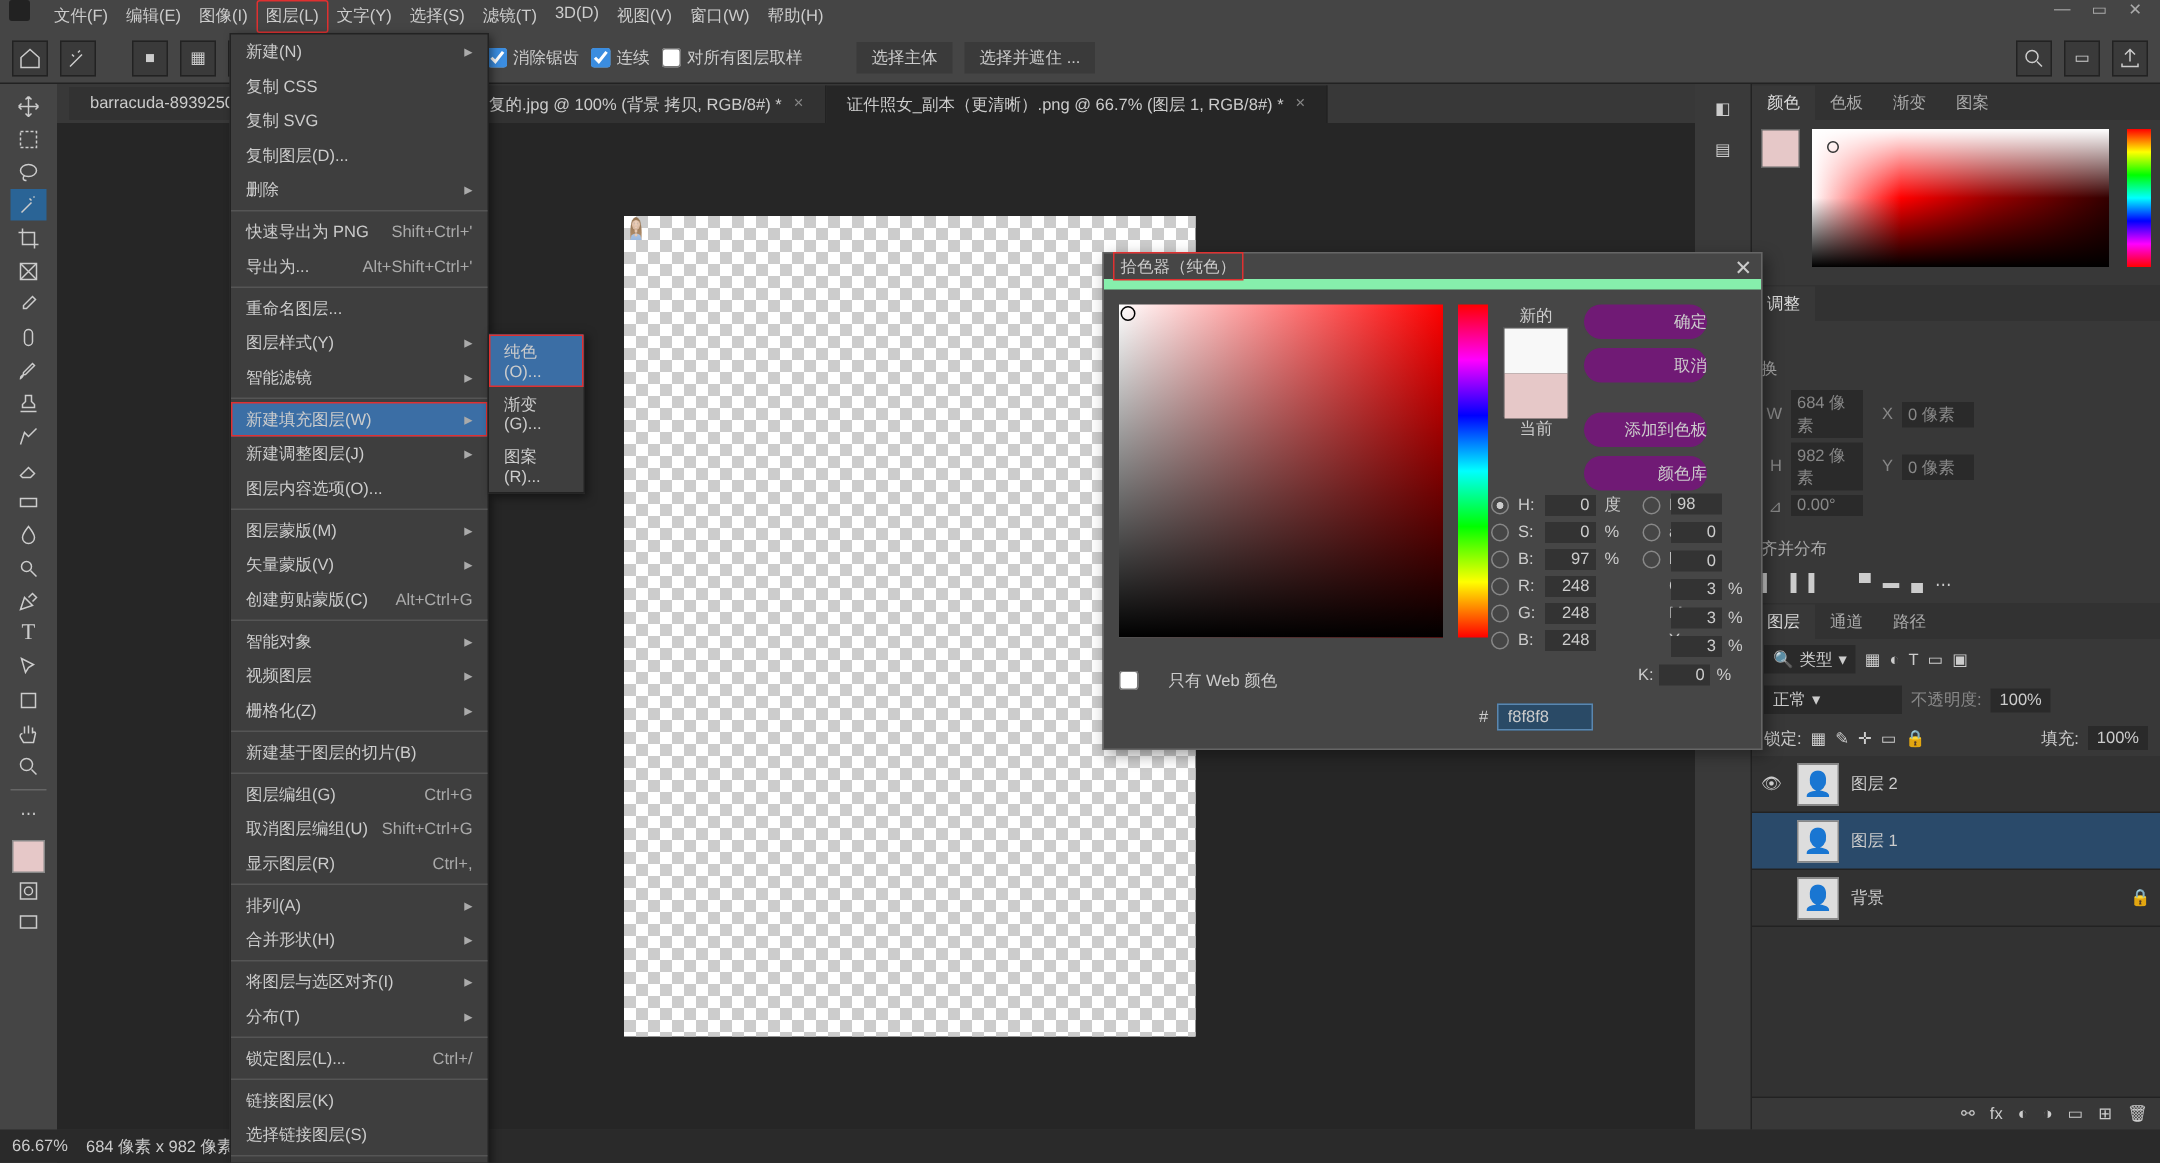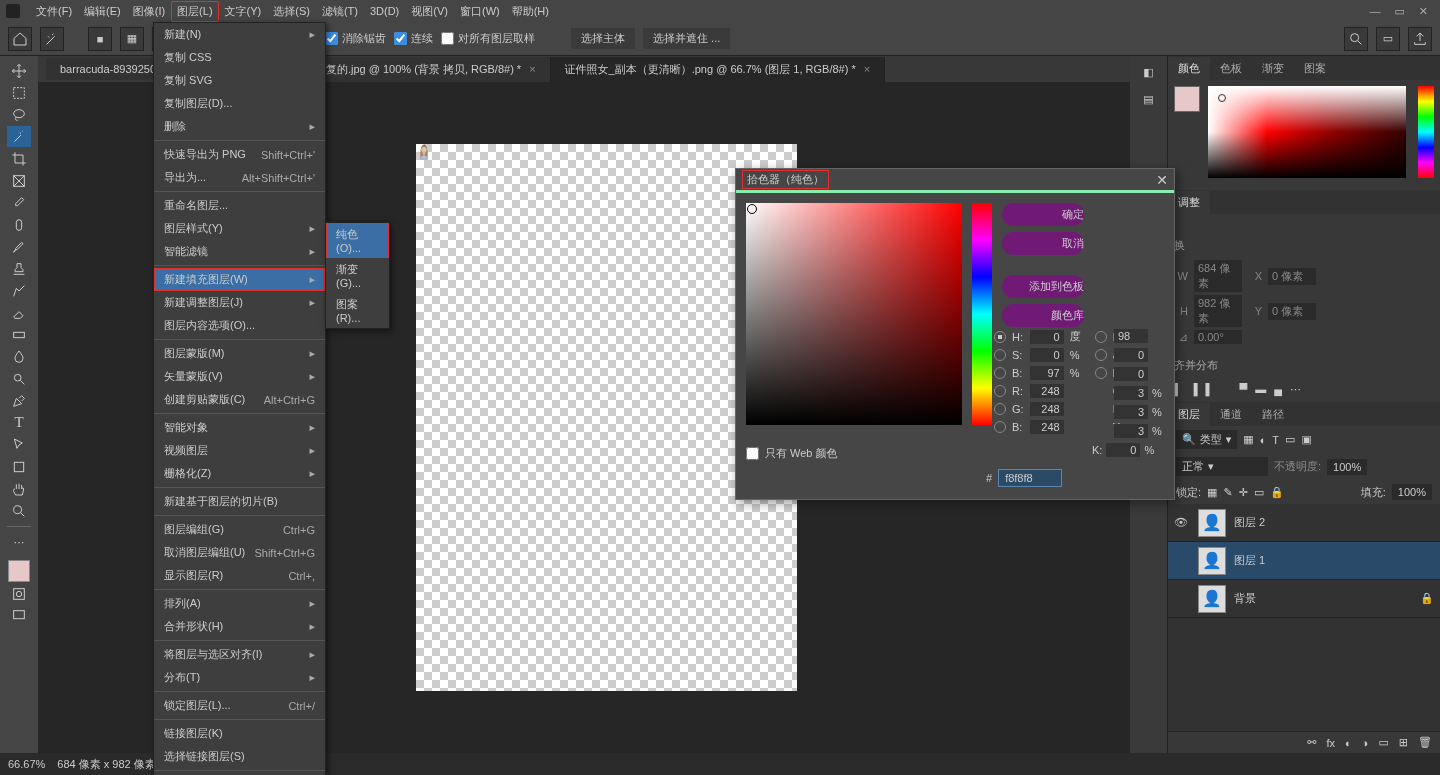--- a/index.html
+++ b/index.html
@@ -1,17 +1,17 @@
 <!DOCTYPE html>
 <html><head>
 <meta charset="utf-8">
 <style>
 *{margin:0;padding:0;box-sizing:border-box;font-family:"Microsoft YaHei",Arial,sans-serif;font-size:11px;color:#ccc;user-select:none}
 body{background:#323232;width:1440px;height:775px;overflow:hidden;position:relative}
-.menubar{background:#454545;height:22px;display:flex;align-items:center;padding:0 6px}
+.menubar{background:#454545;height:22px;display:flex;padding:0 6px}
 .menubar .logo{width:14px;height:14px;background:#222;border-radius:2px;margin-right:10px}
 .menubar .item{padding:3px 6px;cursor:default}
 .menubar .item.hl{border:1px solid #e03030;border-radius:2px;padding:2px 5px}
 .menubar .spacer{flex:1}
 .winctl{display:flex;gap:14px;padding-right:6px}
 .winctl span{color:#aaa}
 .optbar{background:#454545;height:34px;display:flex;align-items:center;padding:0 8px;gap:8px;border-bottom:1px solid #222}
 .optbar .ico{width:24px;height:24px;background:#3a3a3a;border:1px solid #222;display:flex;align-items:center;justify-content:center}
 .optbar .chk{display:flex;align-items:center;gap:4px}
 .optbar input[type=checkbox]{accent-color:#3b8de0}
@@ -56,41 +56,41 @@
 .dropdown .mi{padding:4px 10px;display:flex;align-items:center;justify-content:space-between}
 .dropdown .mi.dim{color:#777}
 .dropdown .mi.hl{background:#3b6ea5;border:1px solid #e03030;padding:3px 9px}
 .dropdown .sep{height:1px;background:#555;margin:2px 0}
 .dropdown .arrow{color:#aaa}
 .submenu{position:absolute;left:325px;top:222px;width:65px;background:#3e3e3e;border:1px solid #222;box-shadow:2px 2px 6px rgba(0,0,0,.5);z-index:101}
 .submenu .mi{padding:4px 10px}
 .submenu .mi.hl{background:#3b6ea5;border:1px solid #e03030;padding:3px 9px}
 
 .dialog{position:absolute;left:735px;top:168px;width:440px;height:332px;background:#464646;border:1px solid #666;z-index:90;box-shadow:3px 3px 10px rgba(0,0,0,.4)}
-.dialog .titlebar{height:24px;display:flex;align-items:center;padding:0 6px;border-bottom:3px solid #86efac}
+.dialog .titlebar{height:24px;display:flex;align-items:center;padding:0 6px;border-bottom:7px solid #86efac}
 .dialog .titlebar .ttl{border:1px solid #e03030;padding:1px 4px}
 .dialog .titlebar .close{margin-left:auto;color:#ccc;font-size:14px}
 .dialog .body{display:flex;padding:10px;gap:10px}
 .dialog .satval{width:216px;height:222px;background:linear-gradient(to bottom,transparent 0%,#000 100%),linear-gradient(to right,#fff 0%,#f00 100%);position:relative}
 .dialog .satval .mark{position:absolute;left:0;top:0;width:10px;height:10px;border:1px solid #000;border-radius:50%;transform:translate(-5px,-5px)}
 .dialog .hue{width:20px;height:222px;background:linear-gradient(#f00,#f0f,#00f,#0ff,#0f0,#ff0,#f00);position:relative}
 .dialog .right{flex:1;display:flex;gap:10px}
 .dialog .newcur{display:flex;flex-direction:column;align-items:center}
 .dialog .swatchbox{width:44px;height:60px;border:1px solid #555}
 .dialog .swatchbox .half{height:30px}
 .dialog .new{background:#f8f8f8}
 .dialog .cur{background:#e6c8c8}
 .dialog .btncol{display:flex;flex-direction:column;gap:6px}
 .dialog .b{background:#701a75;border-radius:12px;padding:4px 0;text-align:right;width:82px}
 .dialog .vals{position:absolute;left:258px;top:160px;display:grid;grid-template-columns:auto auto auto auto auto auto;gap:4px 6px;align-items:center}
 .dialog .vals .r{width:12px;height:12px;border:1px solid #888;border-radius:50%}
 .dialog .vals .r.on{background:radial-gradient(#ccc 30%,transparent 35%)}
 .dialog .vals .l{color:#ccc}
 .dialog .vals .v{background:#333;padding:1px 4px;width:34px;text-align:right}
-.dialog .webrow{position:absolute;left:10px;bottom:38px;display:flex;align-items:center;gap:6px}
+.dialog .webrow{position:absolute;left:10px;bottom:38px;display:flex;align-items:center;gap:20px}
 .dialog .hexrow{position:absolute;left:250px;bottom:12px;display:flex;align-items:center;gap:6px}
 .dialog .hexrow .v{background:#2a4a66;padding:2px 6px;width:64px;border:1px solid #5a87b0}
 svg{width:16px;height:16px;fill:none;stroke:#ccc;stroke-width:1.5}
 </style>
 </head>
 <body>
 
 <div class="menubar">
   <div class="logo"></div>
   <span class="item">文件(F)</span>
@@ -473,20 +473,28 @@
   <div class="titlebar">
     <span class="ttl">拾色器（纯色）</span>
     <span class="close">✕</span>
   </div>
   <div class="body">
     <div class="satval">
         <div class="mark" style="left:6px;top:6px"></div>
       </div>
     <div class="hue"></div>
     <div class="right">
+      <div class="newcur">
+        <span>新的</span>
+        <div class="swatchbox">
+          <div class="half new"></div>
+            <div class="half cur"></div>
+        </div>
+        <span>当前</span>
+      </div>
       <div class="btncol">
         <div class="b">确定</div>
         <div class="b">取消</div>
         <div style="height:8px"></div>
         <div class="b">添加到色板</div>
         <div class="b">颜色库</div>
       </div>
     </div>
   </div>
   <div class="vals">

